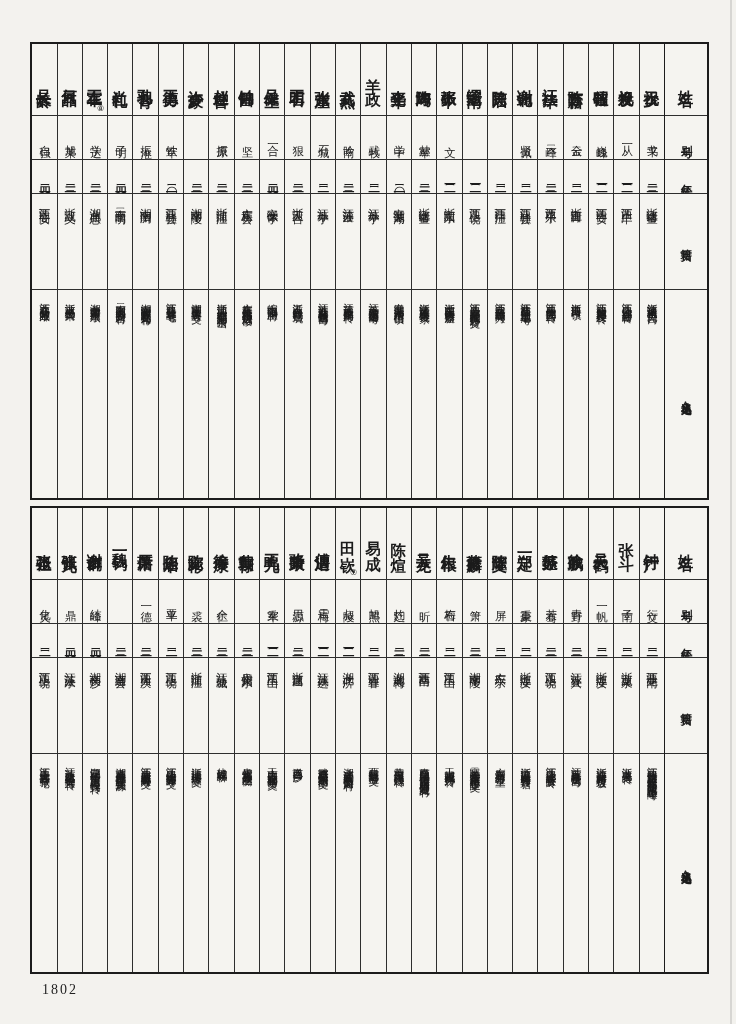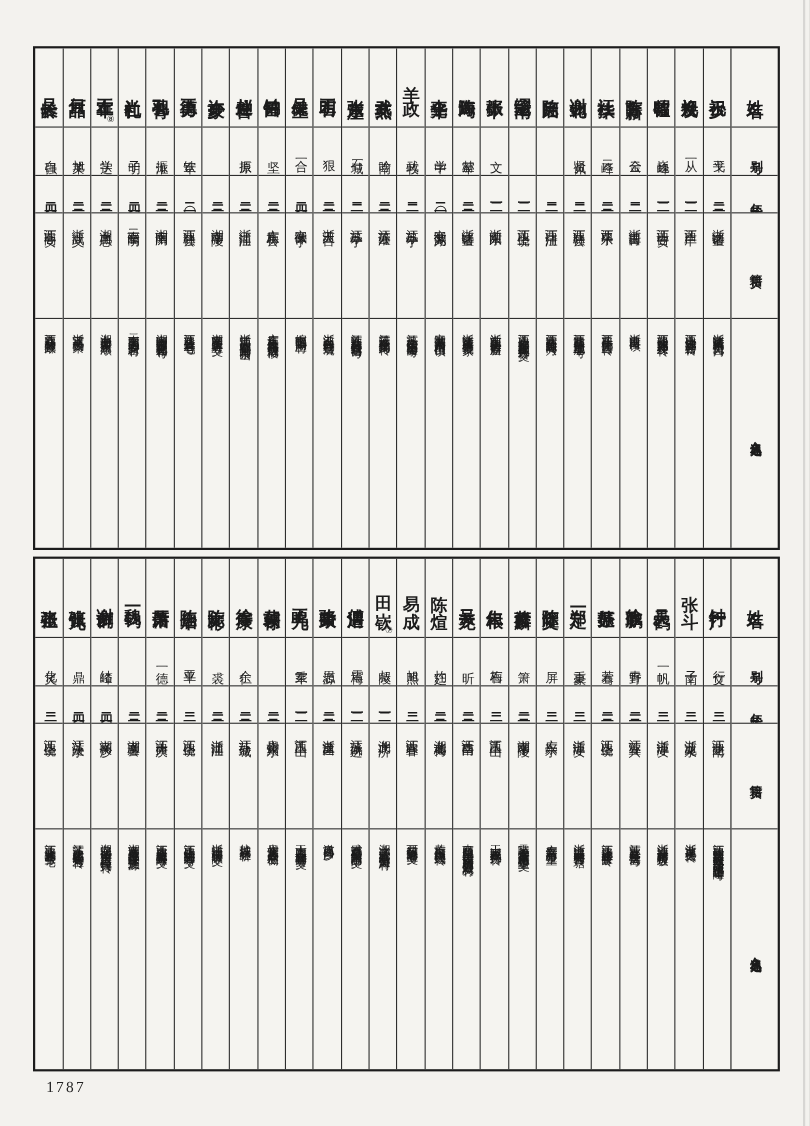--- a/index.html
+++ b/index.html
@@ -951,14 +951,14 @@
         </div>
         <div class="cell c-native">
           <span class="vtext">江西上饶</span>
         </div>
         <div class="cell c-addr">
           <span class="vtext">江西上饶大井巷三号张宅</span>
         </div>
       </div>
     </div>
 
-  <div class="pageno">1787</div>
+  <div class="pageno">1802</div>
 </div>
 
 </body></html>

